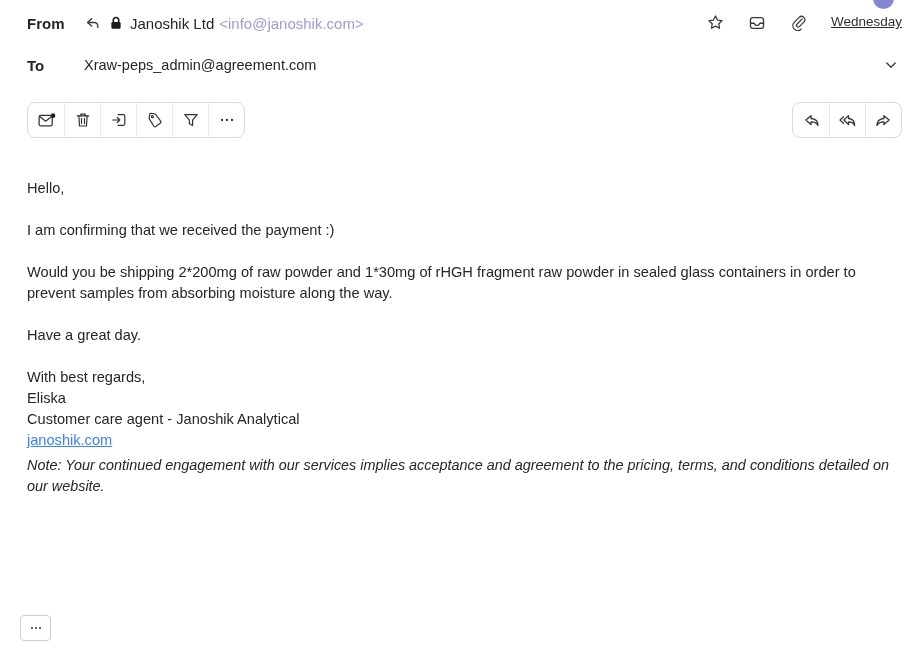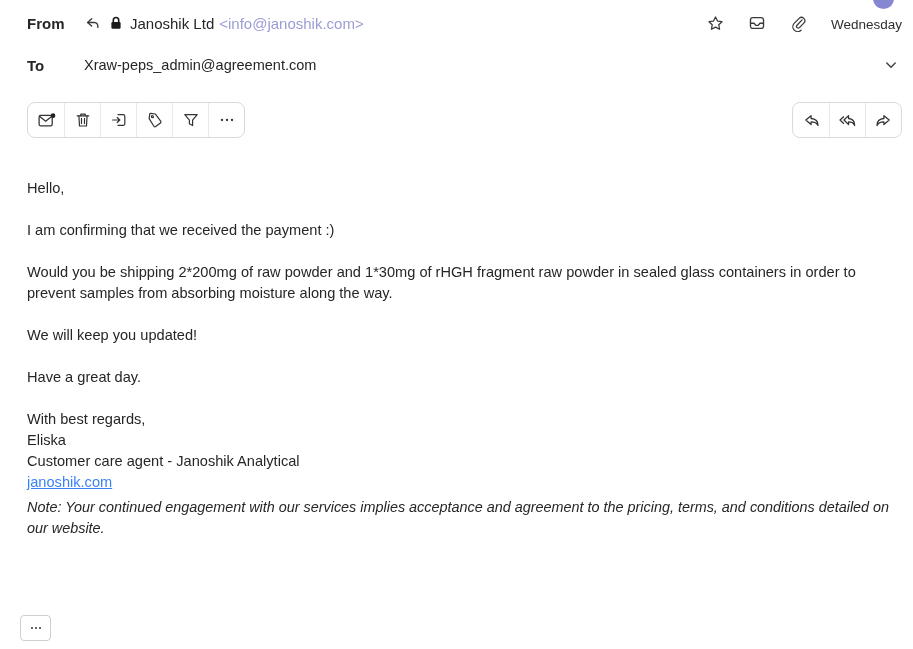--- a/index.html
+++ b/index.html
@@ -9,21 +9,21 @@
   }
   
   .header { padding:10px 19px 0 19px; }
   .hrow { display:flex; align-items:center; height:26px; }
   .hrow.to { margin-top:16px; }
   .hlabel { width:57px; font-weight:700; font-size:15px; flex:none; }
   .from-icons { display:flex; align-items:center; gap:7px; margin-right:6px; }
   .sender-name { font-size:15px; }
   .sender-email { font-size:15px; color:#9c9cd6; margin-left:5px; }
   .flex-spacer { flex:1; }
-  .meta { display:flex; align-items:flex-end; gap:24px; }
+  .meta { display:flex; align-items:flex-start; gap:24px;text-decoration:underline; }
   .meta-date { font-size:13.5px; color:#2e2e2e; }
   .recipient { font-size:14.5px; }
   .icon-btn { display:flex; align-items:center; justify-content:center; cursor:pointer; background:none; border:none; padding:0; }
   
   .top-dot { position:absolute; left:873px; top:-12px; width:21px; height:21px; border-radius:50%; background:#8686d3; }
   
   .toolbar { display:flex; justify-content:space-between; padding:0 19px; margin-top:24px; }
   .btn-group { display:flex; border:1px solid #dadada; border-radius:8px; height:34px; background:#fff; }
   .tool-btn { width:36px; display:flex; align-items:center; justify-content:center; background:none; border:none; padding:0; cursor:pointer; }
   .tool-btn + .tool-btn { border-left:1px solid #e8e8e8; }
@@ -173,21 +173,20 @@
     </div>
   </div>
 
   <div class="mailbody">
 
     <div>
 
     <p>Hello,</p>
         <p>I am confirming that we received the payment :)</p>
         <p>Would you be shipping 2*200mg of raw powder and 1*30mg of rHGH fragment raw powder in sealed glass containers in order to prevent samples from absorbing moisture along the way.</p>
-        <p>We will keep you updated!</p>
         <p>Have a great day.</p>
       </div>
 
     <div class="signature">
       <div>
 
       <div>With best regards,</div>
           <div>Eliska</div>
           <div>Customer care agent - Janoshik Analytical</div>
         </div>

